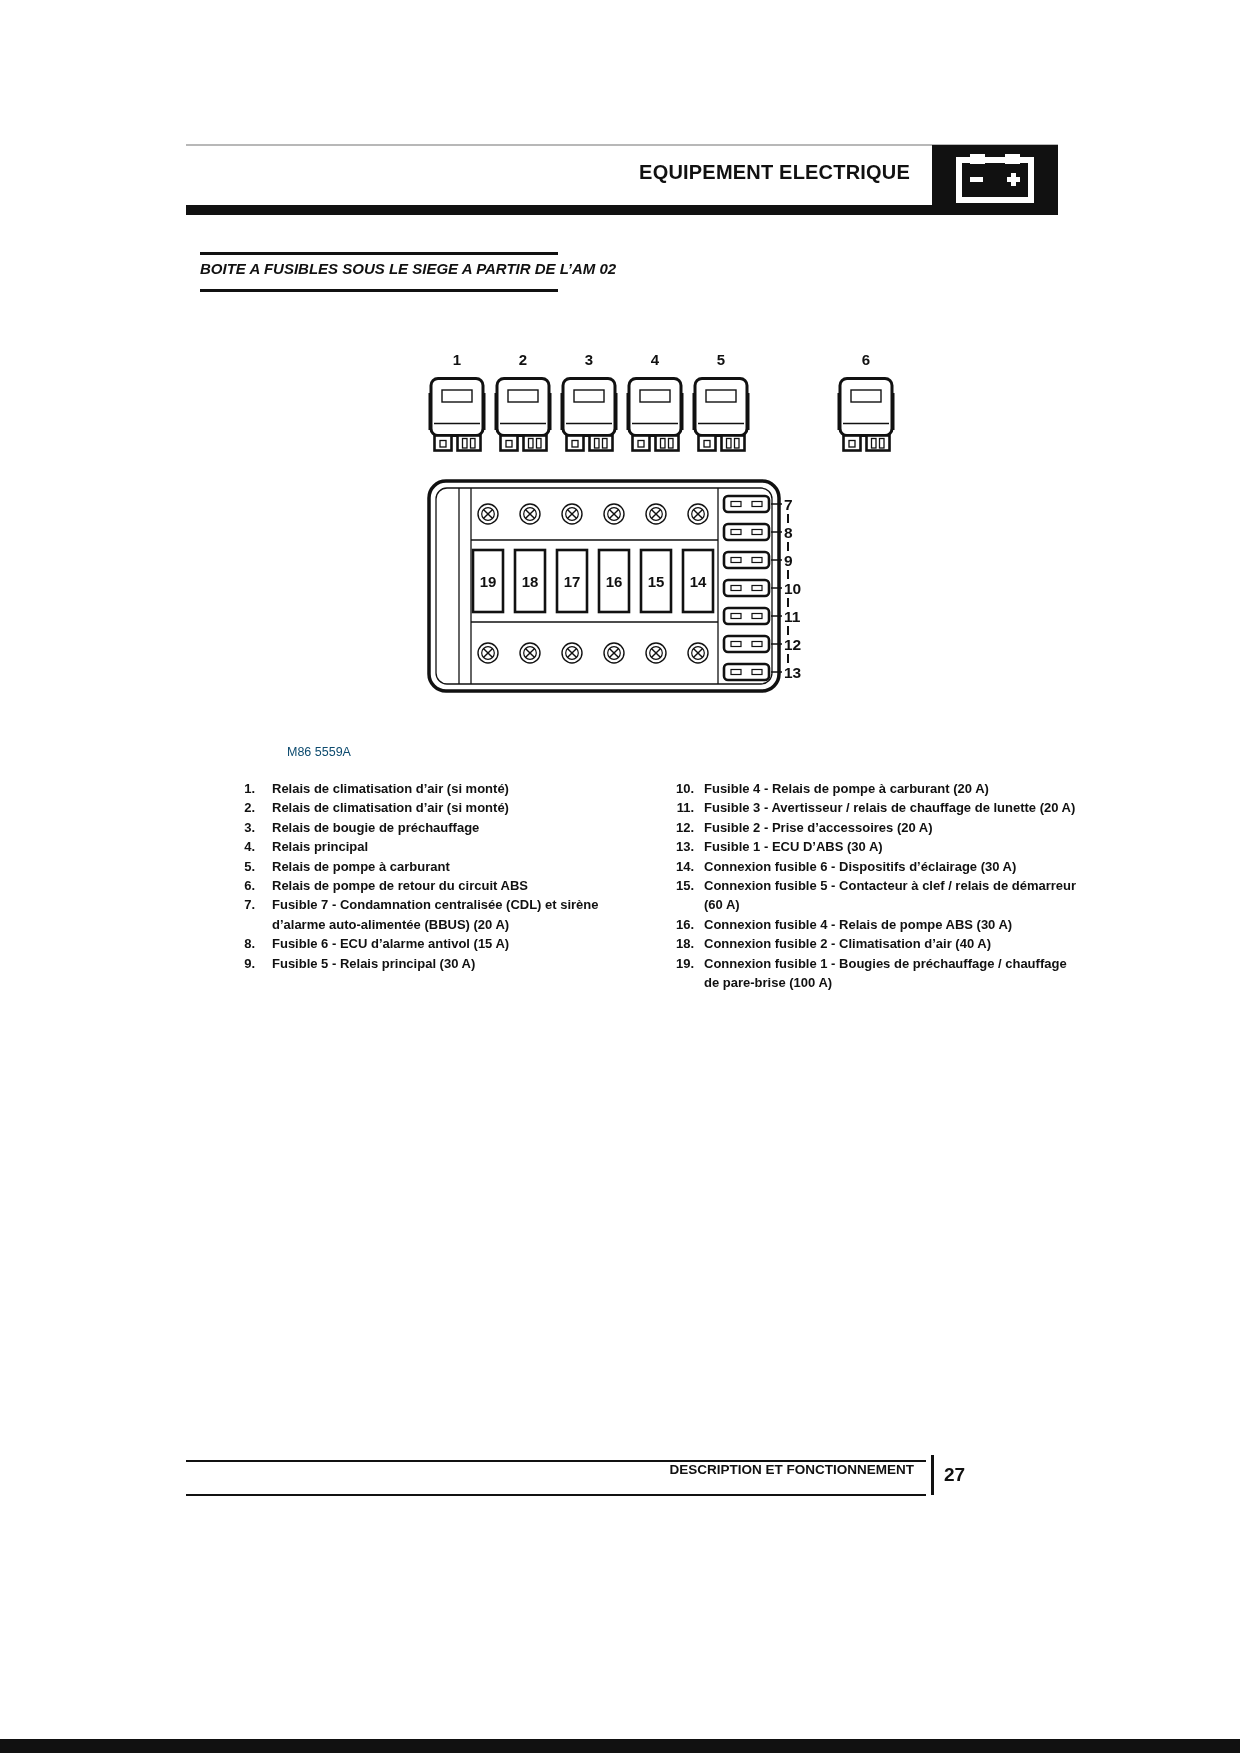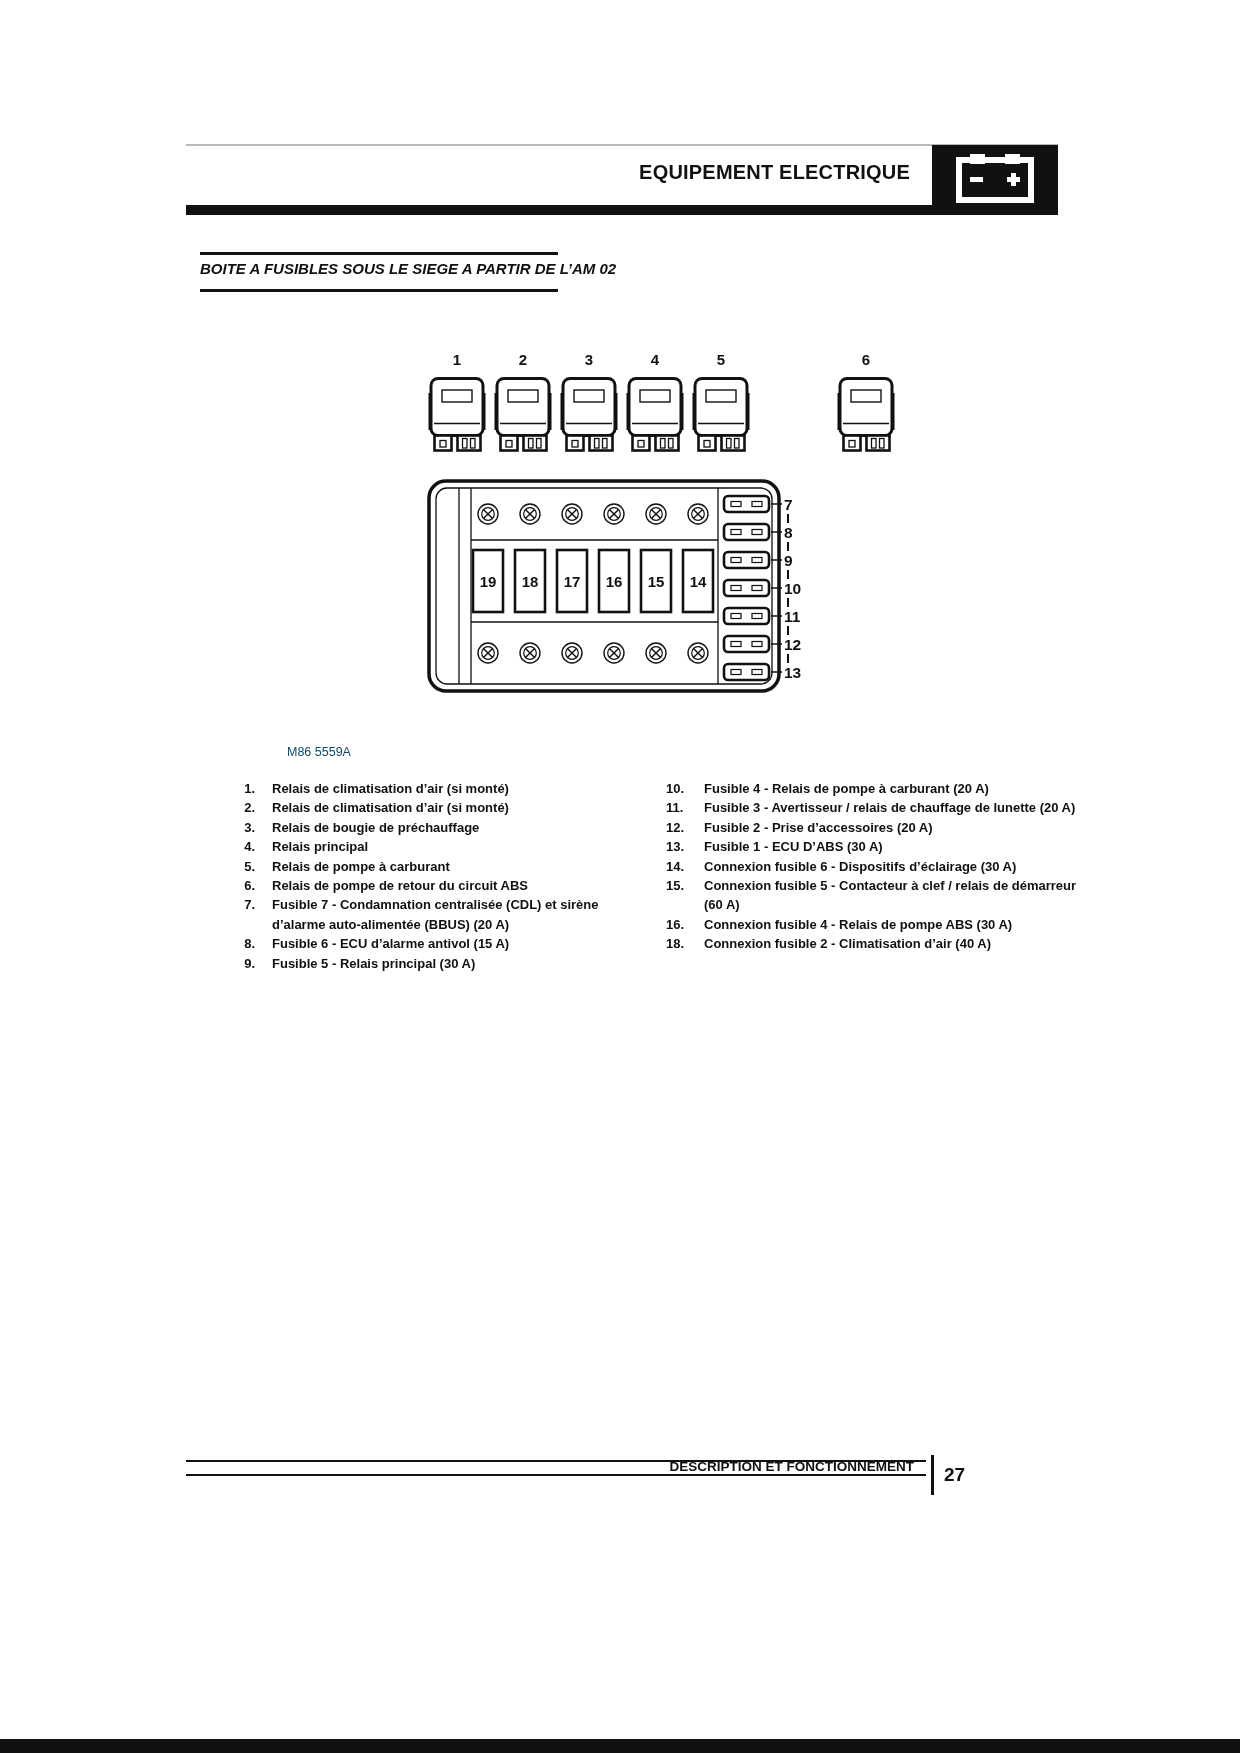--- a/index.html
+++ b/index.html
@@ -26,28 +26,28 @@
   .relay       { position:absolute; top:376px; width:60px; height:82px; }
   .fusebox     { position:absolute; left:426px; top:478px; width:382px; height:216px; }
   .fig-ref     { position:absolute; left:287px; top:745px; font-size:12.5px; color:#0c4a6e; }
 
   
   .legend-col { position:absolute; top:779px; font-size:13px; font-weight:bold; line-height:19.4px; }
   #legend-left  { left:235px; width:392px; }
   #legend-right { left:666px; width:416px; }
   .li  { display:flex; }
   #legend-left  .num { width:20px; text-align:right; margin-right:17px; flex:none; }
-  #legend-right .num { width:28px; text-align:left; margin-right:10px; flex:none; }
+  #legend-right .num { width:28px; text-align:right; margin-right:10px; flex:none; }
   #legend-left  .txt { width:355px; }
   #legend-right .txt { width:376px; }
 
   
-  .footer-rules { position:absolute; left:186px; top:1460px; width:740px; height:16px;
+  .footer-rules { position:absolute; left:186px; top:1460px; width:740px; height:36px;
                   border-top:2.5px solid #111; border-bottom:2.5px solid #111;
-                  display:flex; align-items:flex-end; justify-content:flex-end; padding-right:12px;
+                  display:flex; align-items:flex-start; justify-content:flex-end; padding-right:12px;
                   font-size:13.5px; font-weight:bold; }
   .footer-vline { position:absolute; left:931px; top:1455px; width:3px; height:40px; background:#111; }
   .footer-page  { position:absolute; left:944px; top:1464px; font-size:19px; font-weight:bold; }
   .bottom-bar   { position:absolute; left:0; top:1739px; width:1240px; height:14px; background:#111; }
 
   svg { display:block; }
 </style>
 </head>
 <body>
 
@@ -382,20 +382,24 @@
     <span class="num">16.</span>
     <span class="txt">Connexion fusible 4 - Relais de pompe ABS (30 A)</span>
   </div>
 
 
   <div class="li">
     <span class="num">18.</span>
     <span class="txt">Connexion fusible 2 - Climatisation d’air (40 A)</span>
   </div>
 
+  <div class="li">
+    <span class="num">19.</span>
+    <span class="txt">Connexion fusible 1 - Bougies de préchauffage / chauffage de pare-brise (100 A)</span>
+  </div>
 </div>
 
   <div class="footer-rules">
     <span>DESCRIPTION ET FONCTIONNEMENT</span>
   </div>
   <div class="footer-vline"></div>
   <div class="footer-page">27</div>
   <div class="bottom-bar"></div>
 
 </div>

